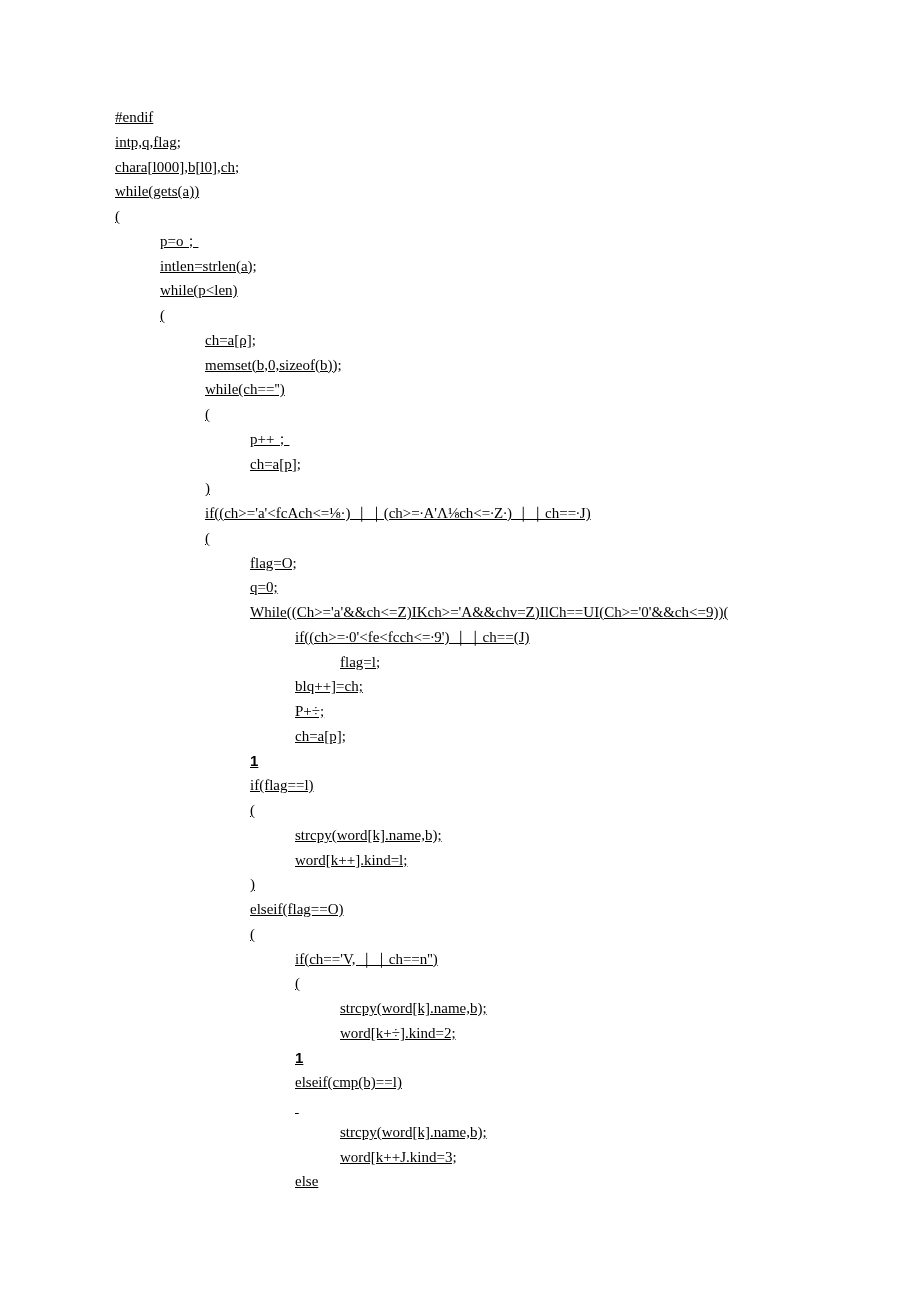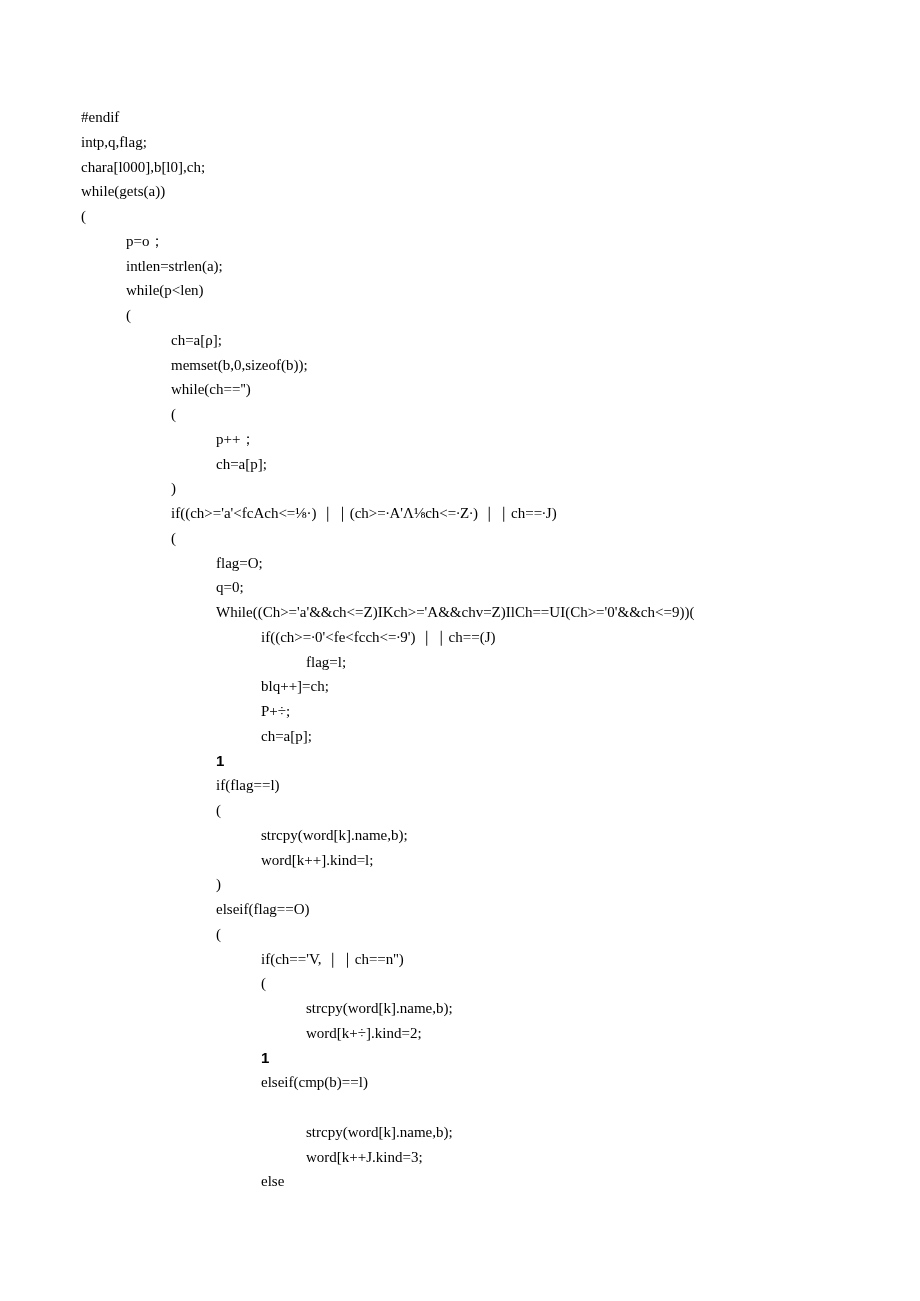--- a/index.html
+++ b/index.html
@@ -7,22 +7,23 @@
     padding: 0;
     background: #ffffff;
     font-family: "Times New Roman", Times, serif;
     width: 920px;
     height: 1301px;
     font-size: 15px;
     color: #000000;
     line-height: 1.65;
   }
   .page {
-    padding: 105px 0 0 81px;
+    padding: 105px 0 0 115px;
     white-space: pre;
+    text-decoration: underline;
   }
   .bold {
     font-weight: bold;
     font-family: Arial, sans-serif;
   }
 </style>
 </head>
 <body>
 
 <div class="page" id="container"><div style="padding-left: 0px;">#endif</div><div style="padding-left: 0px;">intp,q,flag;</div><div style="padding-left: 0px;">chara[l000],b[l0],ch;</div><div style="padding-left: 0px;">while(gets(a))</div><div style="padding-left: 0px;">(</div><div style="padding-left: 45px;">p=o；</div><div style="padding-left: 45px;">intlen=strlen(a);</div><div style="padding-left: 45px;">while(p&lt;len)</div><div style="padding-left: 45px;">(</div><div style="padding-left: 90px;">ch=a[ρ];</div><div style="padding-left: 90px;">memset(b,0,sizeof(b));</div><div style="padding-left: 90px;">while(ch=='')</div><div style="padding-left: 90px;">(</div><div style="padding-left: 135px;">p++；</div><div style="padding-left: 135px;">ch=a[p];</div><div style="padding-left: 90px;">)</div><div style="padding-left: 90px;">if((ch&gt;='a'&lt;fcAch&lt;=⅛·) ｜｜(ch&gt;=∙A'Λ⅛ch&lt;=∙Z∙) ｜｜ch==∙J)</div><div style="padding-left: 90px;">(</div><div style="padding-left: 135px;">flag=O;</div><div style="padding-left: 135px;">q=0;</div><div style="padding-left: 135px;">While((Ch&gt;='a'&amp;&amp;ch&lt;=Z)IKch&gt;='A&amp;&amp;chv=Z)IlCh==UI(Ch&gt;='0'&amp;&amp;ch&lt;=9))(</div><div style="padding-left: 180px;">if((ch&gt;=∙0'&lt;fe&lt;fcch&lt;=∙9') ｜｜ch==(J)</div><div style="padding-left: 225px;">flag=l;</div><div style="padding-left: 180px;">blq++]=ch;</div><div style="padding-left: 180px;">P+÷;</div><div style="padding-left: 180px;">ch=a[p];</div><div class="bold" style="padding-left: 135px;">1</div><div style="padding-left: 135px;">if(flag==l)</div><div style="padding-left: 135px;">(</div><div style="padding-left: 180px;">strcpy(word[k].name,b);</div><div style="padding-left: 180px;">word[k++].kind=l;</div><div style="padding-left: 135px;">)</div><div style="padding-left: 135px;">elseif(flag==O)</div><div style="padding-left: 135px;">(</div><div style="padding-left: 180px;">if(ch=='V, ｜｜ch==n'')</div><div style="padding-left: 180px;">(</div><div style="padding-left: 225px;">strcpy(word[k].name,b);</div><div style="padding-left: 225px;">word[k+÷].kind=2;</div><div class="bold" style="padding-left: 180px;">1</div><div style="padding-left: 180px;">elseif(cmp(b)==l)</div><div style="padding-left: 180px;">&nbsp;</div><div style="padding-left: 225px;">strcpy(word[k].name,b);</div><div style="padding-left: 225px;">word[k++J.kind=3;</div><div style="padding-left: 180px;">else</div></div>

